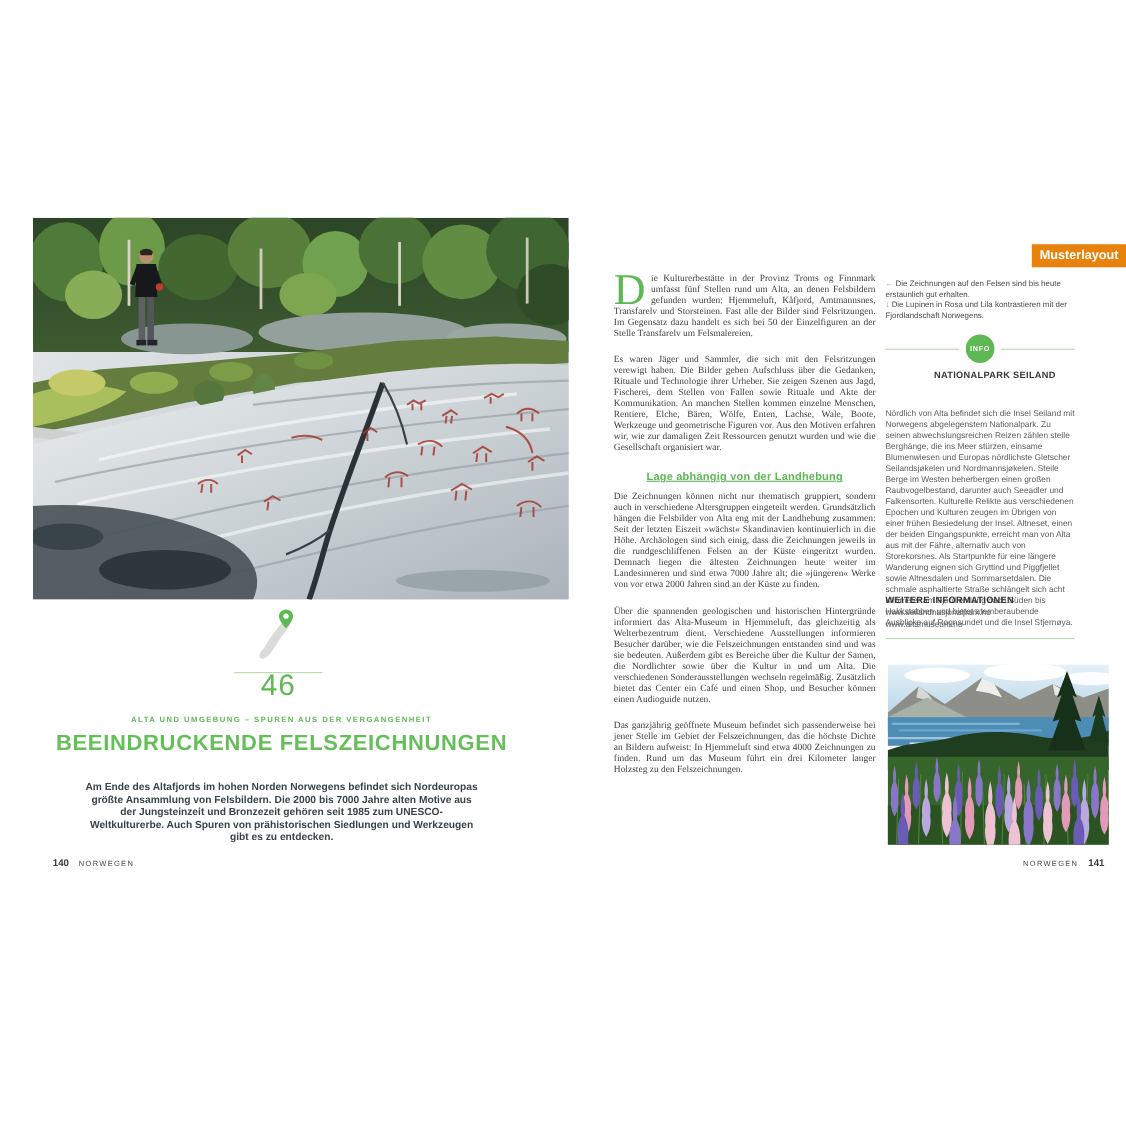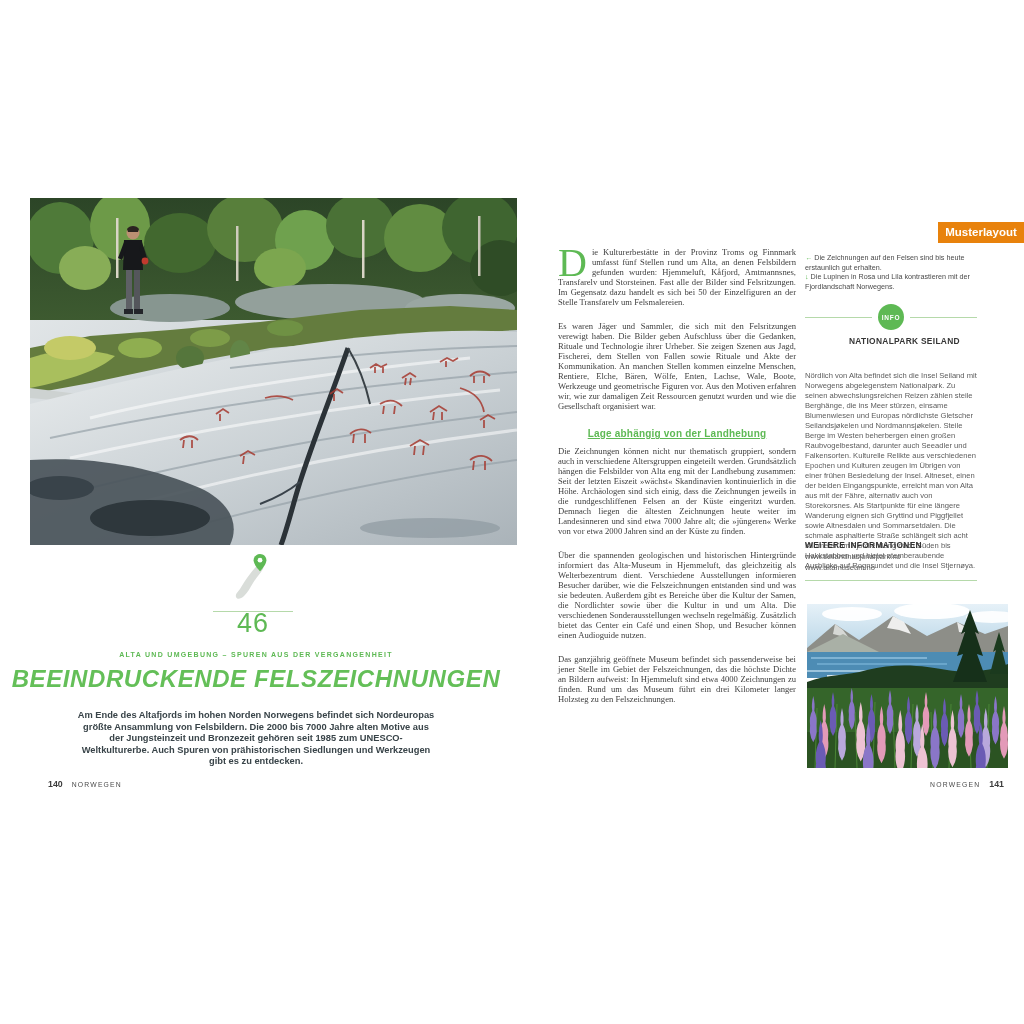--- a/index.html
+++ b/index.html
@@ -11,21 +11,21 @@
   .photo-main{left:30px;top:198px;width:487px;height:347px;display:block;}
   .locator{left:153px;top:552px;width:200px;text-align:center;}
   .locator svg{display:block;margin:0 auto;}
   .rule-green{height:1px;background:#b5d9aa;}
   .num-rule{left:213px;top:611px;width:80px;}
   .spot-number{left:153px;top:608px;width:200px;text-align:center;color:#5eb954;
                font-size:27px;font-weight:400;letter-spacing:1px;}
   .kicker{left:0;top:651px;width:512px;text-align:center;color:#5eb954;font-weight:bold;
           font-size:7px;letter-spacing:1.3px;}
   .main-title{left:0;top:665px;width:512px;text-align:center;color:#64bf58;font-weight:bold;
-              font-size:24px;letter-spacing:0.6px;font-style:italic;}
+              font-size:20px;letter-spacing:0.6px;}
   .intro{left:76px;top:701px;width:360px;text-align:center;color:#394449;font-weight:bold;
          font-size:9.3px;line-height:11.4px;}
   .footer{color:#3c3c3c;font-size:8.8px;}
   .footer .pageno{font-weight:bold;}
   .footer .section{font-size:6.8px;letter-spacing:1.2px;color:#4a4a4a;}
   .footer-left{left:48px;top:779px;}
   .footer-left .section{margin-left:9px;}
   .footer-right{top:779px;right:20px;text-align:right;}
   .footer-right .section{margin-right:9px;}
 

